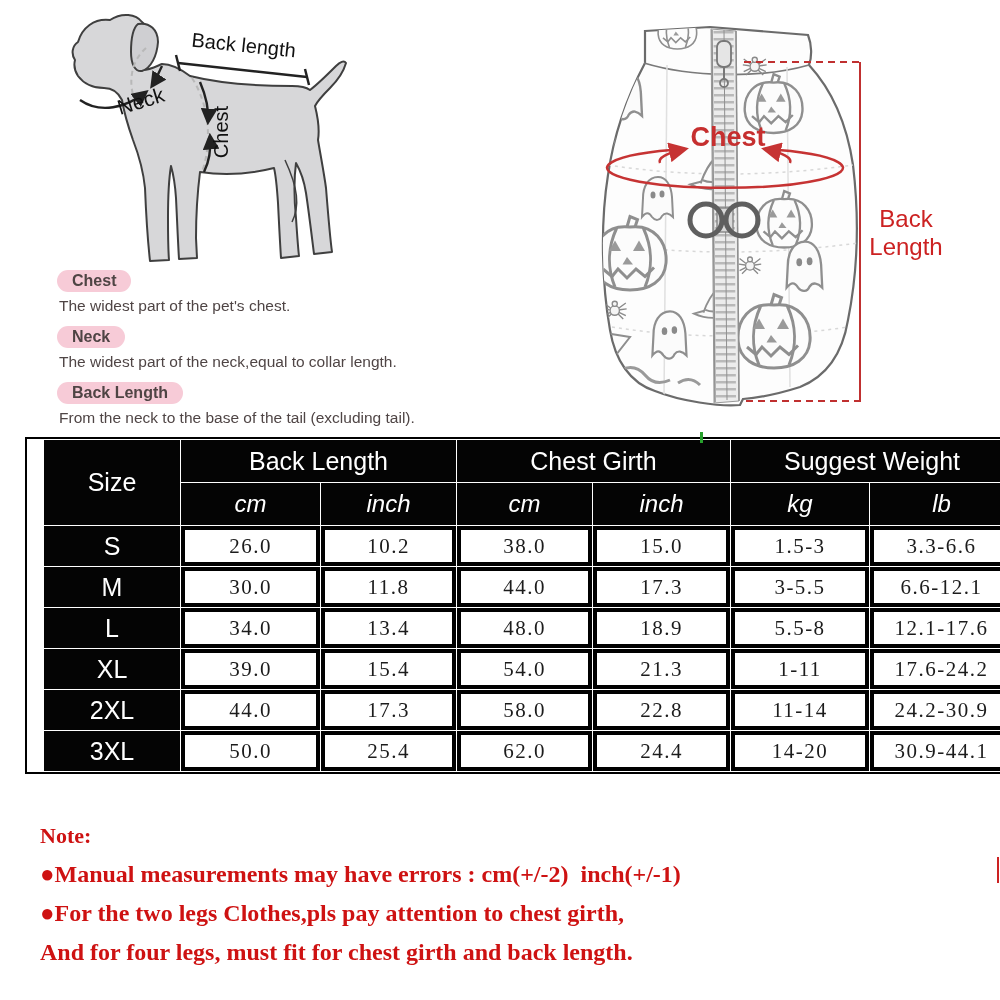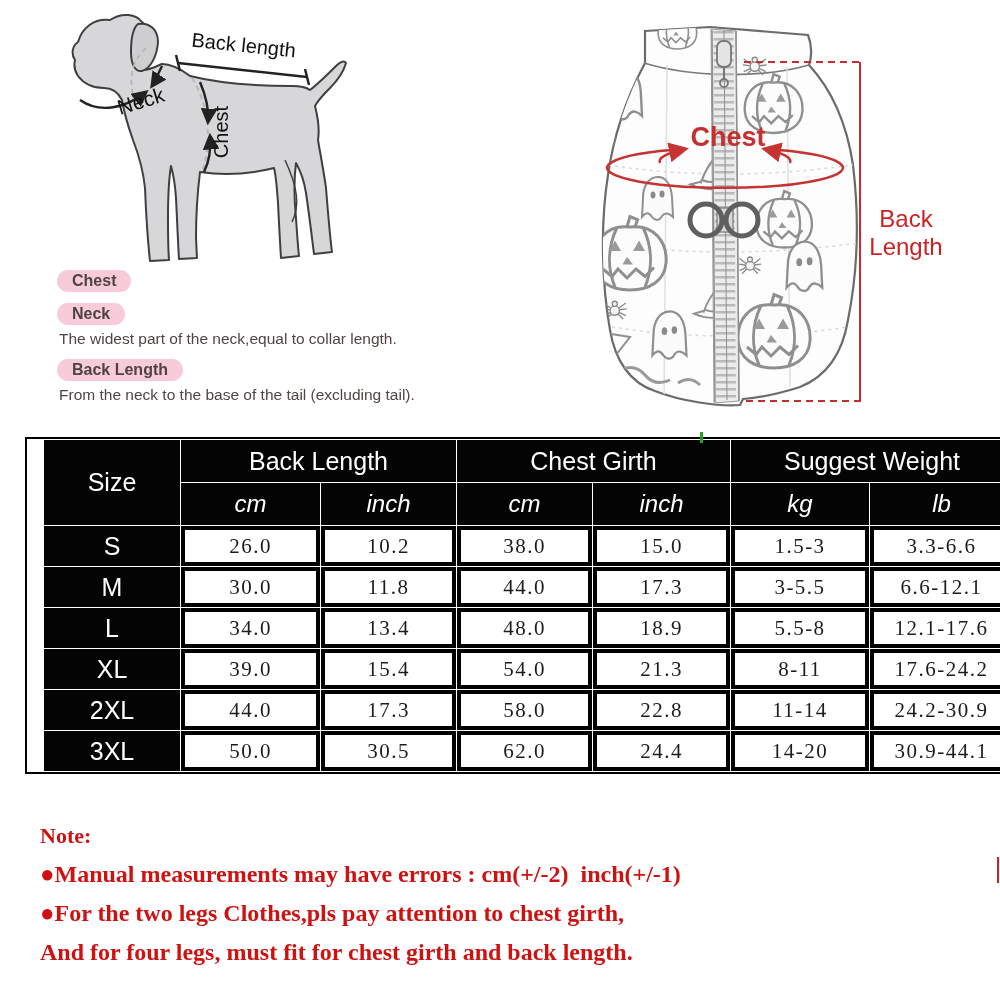--- a/index.html
+++ b/index.html
@@ -191,20 +191,21 @@
       <path d="M184,47 L303,47" stroke-dasharray="7,5"></path>
       <path d="M186,386 L303,386" stroke-dasharray="7,5"></path>
     </g>
     <text x="346" y="212" text-anchor="middle" font-size="24" fill="#cc2222">Back</text>
     <text x="346" y="240" text-anchor="middle" font-size="24" fill="#cc2222">Length</text>
   </svg>
 
   <div class="defs">
     <div class="def-block">
       <span class="def-pill">Chest</span>
+      <div class="def-desc">The widest part of the pet's chest.</div>
     </div>
     <div class="def-block">
       <span class="def-pill">Neck</span>
       <div class="def-desc">The widest part of the neck,equal to collar length.</div>
     </div>
     <div class="def-block">
       <span class="def-pill">Back Length</span>
       <div class="def-desc">From the neck to the base of the tail (excluding tail).</div>
     </div>
   </div>
@@ -262,36 +263,36 @@
         <td class="val">18.9</td>
         <td class="val">5.5-8</td>
         <td class="val">12.1-17.6</td>
       </tr>
       <tr>
         <td class="dark">XL</td>
         <td class="val">39.0</td>
         <td class="val">15.4</td>
         <td class="val">54.0</td>
         <td class="val">21.3</td>
-        <td class="val">8-11</td>
+        <td class="val">1-11</td>
         <td class="val">17.6-24.2</td>
       </tr>
       <tr>
         <td class="dark">2XL</td>
         <td class="val">44.0</td>
         <td class="val">17.3</td>
         <td class="val">58.0</td>
         <td class="val">22.8</td>
         <td class="val">11-14</td>
         <td class="val">24.2-30.9</td>
       </tr>
       <tr>
         <td class="dark">3XL</td>
         <td class="val">50.0</td>
-        <td class="val">30.5</td>
+        <td class="val">25.4</td>
         <td class="val">62.0</td>
         <td class="val">24.4</td>
         <td class="val">14-20</td>
         <td class="val">30.9-44.1</td>
       </tr>
     </tbody>
   </table>
 
   <div class="green-tick"></div>
 

